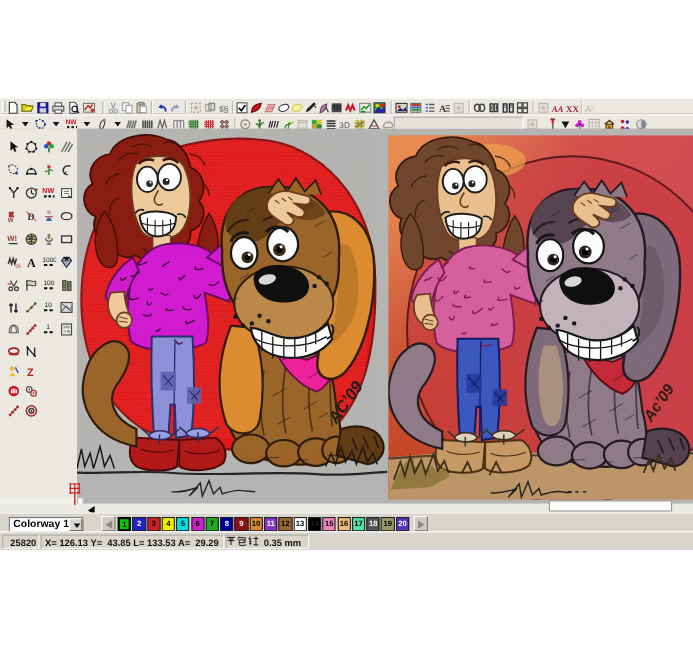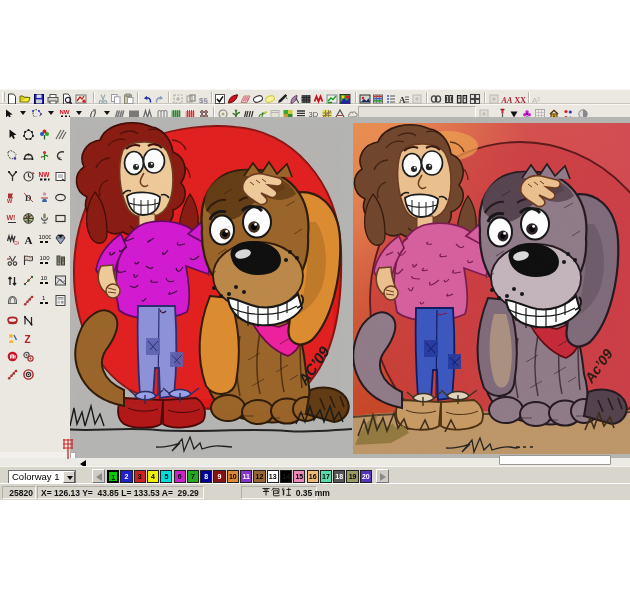--- a/index.html
+++ b/index.html
@@ -13,21 +13,21 @@
 .recess{position:absolute;left:358px;top:1px;width:118px;height:12px;background:#e4e1da;border:1px solid #b0ada5;border-right-color:#fff;border-bottom-color:#fff;}
 #ltb{position:absolute;left:0;top:117px;width:70px;height:345px;background:#ebe8e2;}
 .lic{position:absolute;width:13px;height:13px;}
 #canvas{position:absolute;left:70px;top:117px;width:560px;height:341px;background:#b4b4b2;}
 #substrip{position:absolute;left:0px;top:458px;width:630px;height:8px;background:#eceae5;}
 #lwhite{position:absolute;left:0;top:452px;width:70px;height:14px;background:#f2f0ec;}
 #vbar{position:absolute;left:70px;top:452px;width:6px;height:14px;background:#fff;border:1px solid #aaa;}
 #wbox{position:absolute;left:499px;top:455px;width:112px;height:10px;background:#fdfdfd;border:1px solid #9a978f;border-radius:1px;}
 #origin{position:absolute;left:61px;top:438px;width:16px;height:22px;}
 #palbar{position:absolute;left:0;top:466px;width:630px;height:17px;background:#d8d5cd;border-top:1px solid #f5f4f0;}
-#cw{position:absolute;left:8px;top:2.5px;width:68px;height:14px;background:#fff;border:1px solid #777;font-size:9.5px;font-weight:normal;padding-left:3px;line-height:12px;color:#000;}
+#cw{position:absolute;left:8px;top:2.5px;width:68px;height:14px;background:#fff;border:1px solid #777;font-size:9.5px;font-weight:bold;padding-left:3px;line-height:12px;color:#000;}
 #cwbtn{position:absolute;right:0px;top:0px;width:12px;height:12px;background:#d8d5cd;border:1px solid #fff;border-right-color:#555;border-bottom-color:#555;}
 #cwbtn:after{content:"";position:absolute;left:2.5px;top:4px;width:0;height:0;border-left:3px solid transparent;border-right:3px solid transparent;border-top:4px solid #111;}
 .palarr{position:absolute;top:2px;width:13px;height:14px;background:#cfccc4;border:1px solid #fff;border-right-color:#777;border-bottom-color:#777;}
 .palarr span{position:absolute;left:3px;top:3px;width:0;height:0;}
 .pl span{border-top:4px solid transparent;border-bottom:4px solid transparent;border-right:6px solid #8a8a8a;}
 .pr span{border-top:4px solid transparent;border-bottom:4px solid transparent;border-left:6px solid #8a8a8a;}
 .sw{position:absolute;top:2.5px;width:12.3px;height:13px;border:1px solid #222;font-size:7px;line-height:12px;text-align:center;font-weight:bold;}
 .sw.sel{border:2px solid #000;}
 #blkarr{position:absolute;left:80px;top:460px;width:0;height:0;border-top:4px solid transparent;border-bottom:4px solid transparent;border-right:6px solid #000;}
 #status{position:absolute;left:0;top:483px;width:630px;height:17px;background:#d8d5cd;border-top:1px solid #fff;font-family:"Liberation Sans",sans-serif;font-size:8.5px;font-weight:bold;color:#111;}
@@ -824,19 +824,19 @@
       <div class="sw" style="left:333.1px;background:#555555;color:#fff;">18</div>
       <div class="sw" style="left:346.4px;background:#999966;color:#000;">19</div>
       <div class="sw" style="left:359.7px;background:#5533bb;color:#fff;">20</div>
 <div class="palarr pr" style="left:376px;">
         <span></span>
       </div>
 </div>
 <div id="status">
 <span class="sp" style="left:2px;width:34px;text-align:right;padding-right:2px;">25820</span>
 <span class="sp" style="left:37px;width:167px;padding-left:3px;">X= 126.13 Y=  43.85 L= 133.53 A=  29.29</span>
-<span class="sp" style="left:205px;width:76px;padding-left:20px;margin-left:36px;"><svg width="29" height="10" viewBox="0 0 29 10" style="vertical-align:-1px;">
+<span class="sp" style="left:205px;width:76px;padding-left:0;"><svg width="29" height="10" viewBox="0 0 29 10" style="vertical-align:-1px;">
           <path d="M0.5,1.5h7M1,4.5h6M4,1.5v7M2.3,2.3l0.8,1.4M5.7,2.3l-0.8,1.4" stroke="#111" stroke-width="0.9" fill="none"></path>
           <path d="M11.5,0.8c-0.5,1.2-1,2-1.8,2.8M11,1.8h6c0,2-0.2,4-0.5,5M11.5,3.8h4.5v2.5h-4.5zM11.5,6.3v1.7c0,0.6,0.4,0.8,1.2,0.8h3.6c0.8,0,1-0.3,1.2-1" stroke="#111" stroke-width="0.85" fill="none"></path>
           <path d="M21.5,0.8l-1.5,2.2M20.3,3h2.5M20.5,5h2M20.5,7h2M21.5,3v5.5M24.5,2.5h4.5M26.7,0.8v8M24.2,8.3h5" stroke="#111" stroke-width="0.85" fill="none"></path>
         </svg>  0.35 mm</span>
 </div>
 <div id="below"></div>
 </div>
 </body></html>

